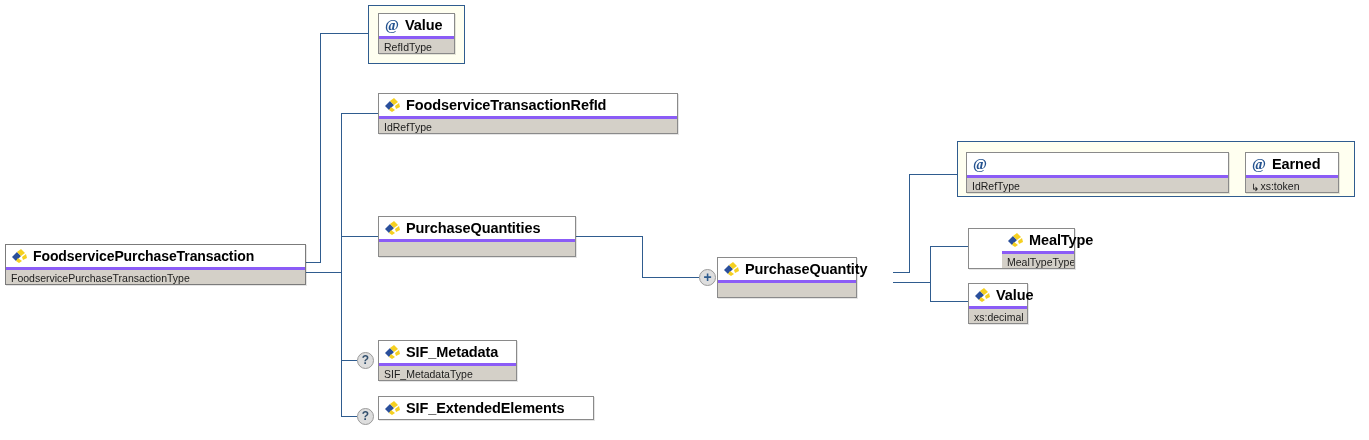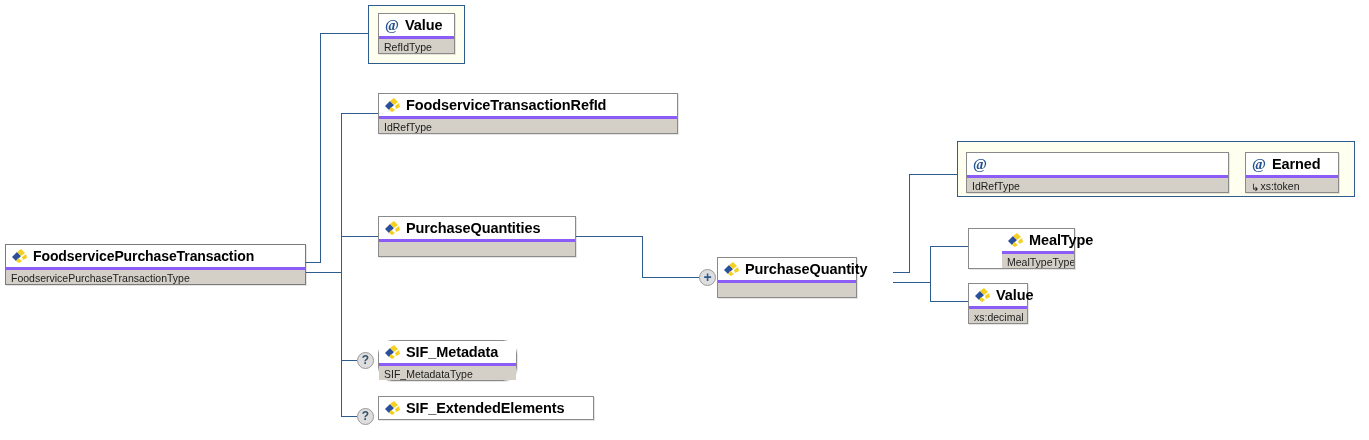--- a/index.html
+++ b/index.html
@@ -263,21 +263,21 @@
           <polygon points="11,8 15,5 16,9 12,11" fill="#f5d020"></polygon>
           <polygon points="7,9 11,12 8,14 5,12" fill="#f5d020"></polygon>
         </svg>
       </span>
       <span class="label">Value</span>
     </div>
     <div class="type">xs:decimal</div>
   </div>
 
   <div class="marker" style="left:357px; top:352px;">?</div>
-  <div class="node" style="left:378px; top:340px; width:139px;border-radius:14px;">
+  <div class="node" style="left:378px; top:340px; width:139px;">
     <div class="title">
       <span class="ico ico-el">
         <svg width="17" height="15" viewBox="0 0 17 15">
           <polygon points="1,8 6,3 10,7 5,12" fill="#2a4f9b"></polygon>
           <polygon points="6,3 10,0 14,4 10,7" fill="#f5d020"></polygon>
           <polygon points="11,8 15,5 16,9 12,11" fill="#f5d020"></polygon>
           <polygon points="7,9 11,12 8,14 5,12" fill="#f5d020"></polygon>
         </svg>
       </span>
       <span class="label">SIF_Metadata</span>

